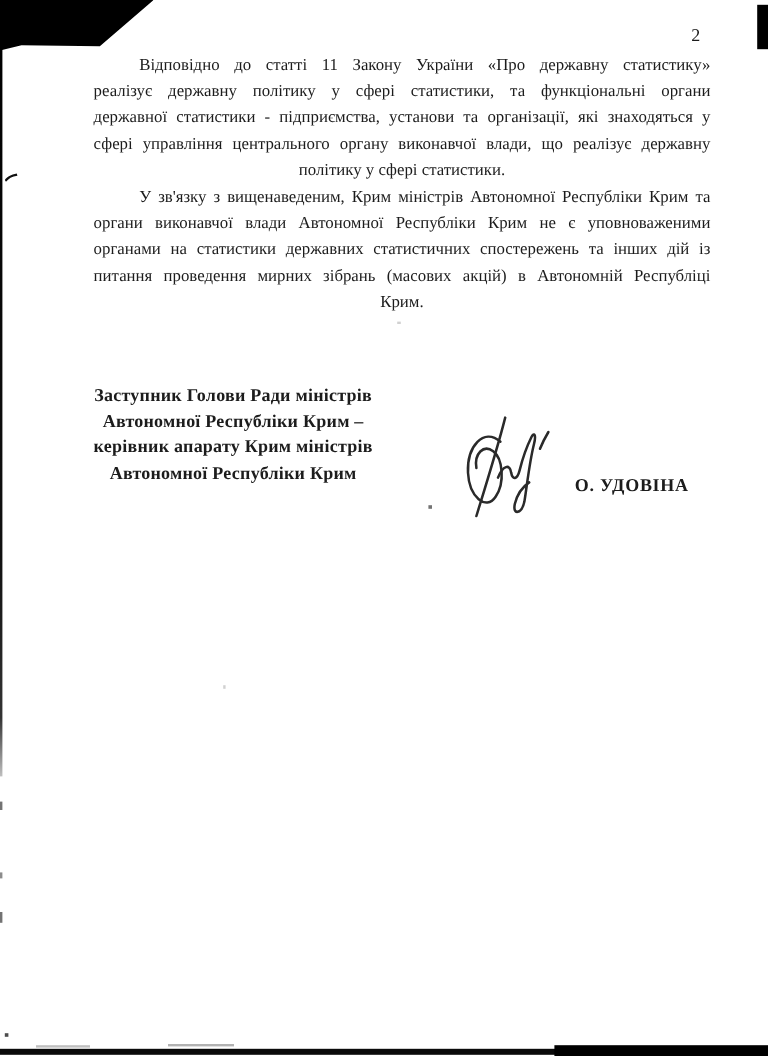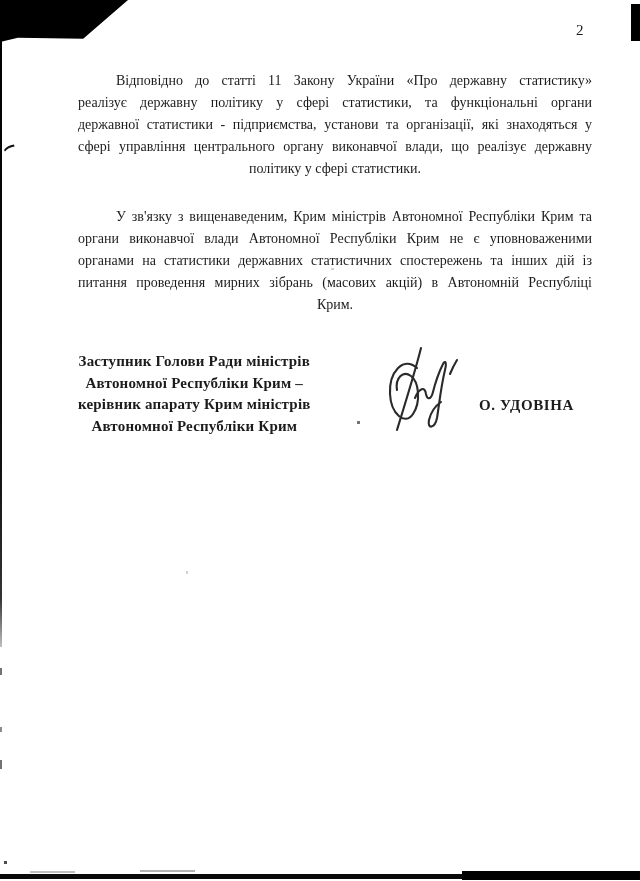--- a/index.html
+++ b/index.html
@@ -56,29 +56,28 @@
   }
   .body-text {
     position: absolute; left: 78px; top: 44px;
     width: 514px;
     font-size: 14px;
     line-height: 22px;
   }
   .line { margin: 0; }
   .line.just { text-align: justify; text-align-last: justify; }
   .line.left { text-align: center; }
-  .line.indent { text-indent: 38px; margin-top: 26px; }
+  .line.indent { text-indent: 38px; }
 
   .sig-block {
     position: absolute; left: 78px; top: 320px;
     font-size: 15px;
     line-height: 21.5px;
     font-weight: bold;
     letter-spacing: 0.2px;
-    margin-top: 31px;
   }
   .sig-name {
     position: absolute; left: 479px; top: 374px;
     font-size: 15px;
     font-weight: bold;
     letter-spacing: 0.6px;
     margin-top: 23px;
   }
   .signature-svg {
     position: absolute; left: 383px; top: 342px;

